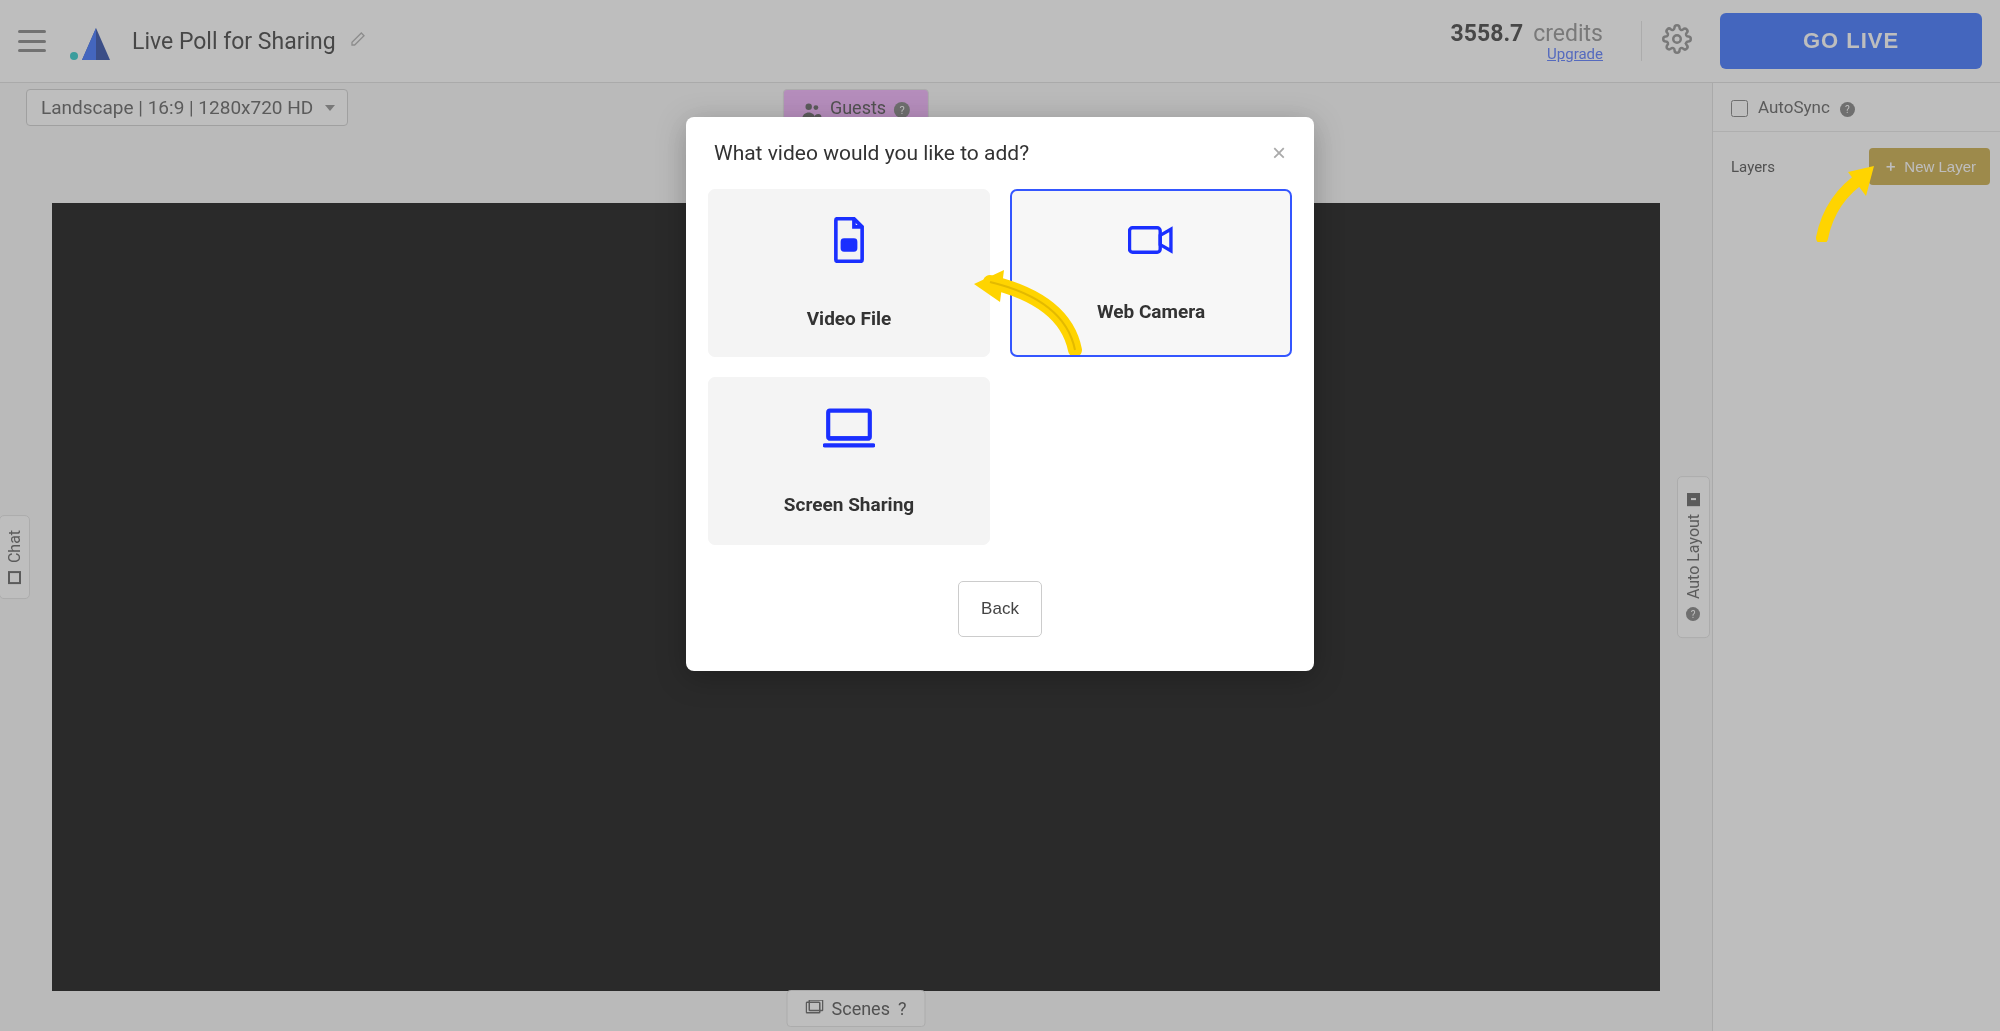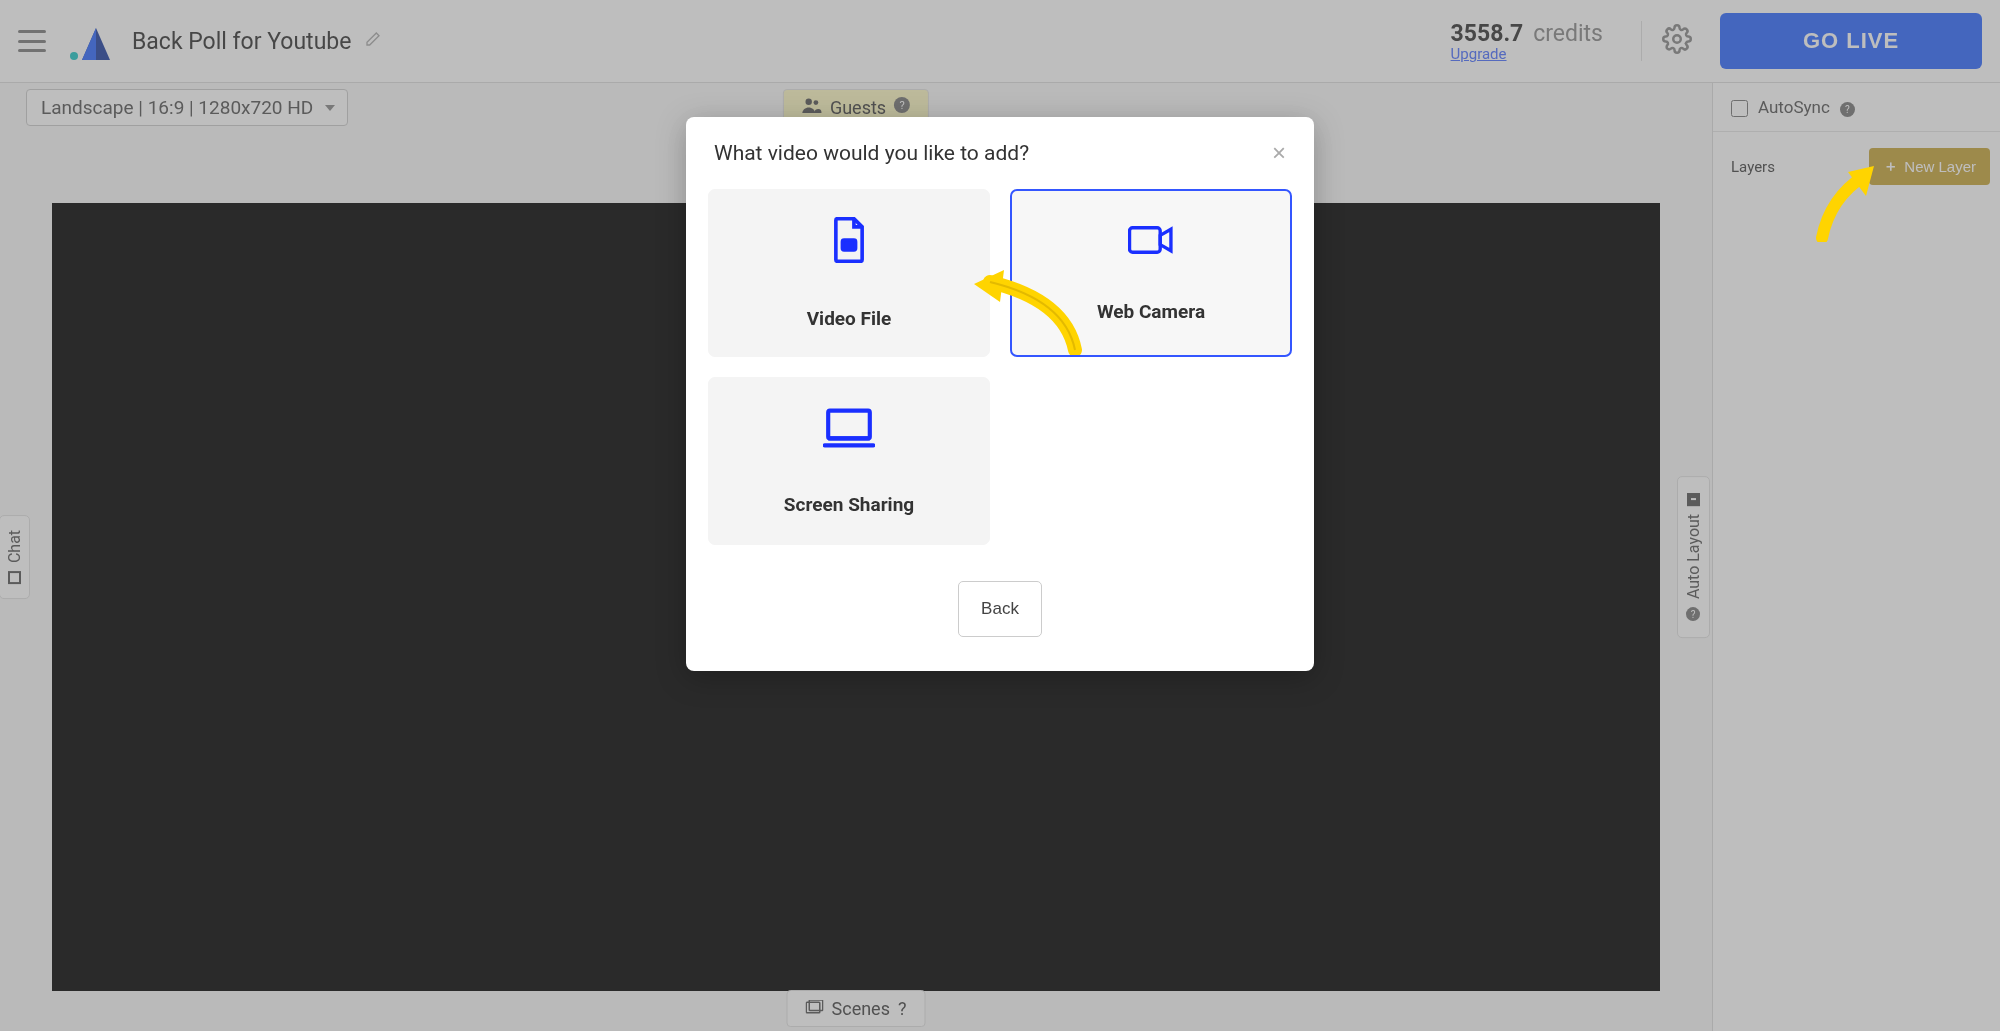--- a/index.html
+++ b/index.html
@@ -9,31 +9,31 @@
   .header { height: 83px; background: #fff; border-bottom: 1px solid #dcdcdc; display: flex; align-items: center; padding: 0 18px; }
   .hamburger { width: 28px; height: 22px; display: flex; flex-direction: column; justify-content: space-between; cursor: pointer; margin-right: 20px; }
   .hamburger span { display: block; height: 3px; background: #7d7d7d; border-radius: 2px; }
   .logo { width: 50px; height: 42px; margin-right: 16px; }
   .title { font-size: 23px; font-weight: 400; color: #333; }
   .edit-pencil { margin-left: 14px; color: #aaa; cursor: pointer; }
   .header-spacer { flex: 1; }
   .credits-block { text-align: right; margin-right: 18px; }
   .credits-num { font-size: 23px; font-weight: 700; color: #333; }
   .credits-label { font-size: 23px; font-weight: 400; color: #888; margin-left: 6px; }
-  .upgrade-link { display: block; font-size: 15px; color: #4a6fff; text-decoration: underline; text-align: left; margin-top: -2px; }
+  .upgrade-link { display: block; font-size: 15px; color: #4a6fff; text-decoration: underline; text-align: right; margin-top: -2px; }
   .header-divider { width: 1px; height: 40px; background: #e0e0e0; margin: 0 20px; }
   .gear { color: #888; cursor: pointer; }
   .go-live { margin-left: 28px; background: #2e68ff; color: #fff; border: none; border-radius: 6px; height: 56px; width: 262px; font-size: 22px; font-weight: 800; letter-spacing: 1px; cursor: pointer; }
 
   
   .main { display: flex; height: calc(100% - 83px); position: relative; }
   .stage-area { flex: 1; position: relative; padding: 0 26px; }
   .format-dropdown { position: absolute; top: 6px; left: 26px; background: #fff; border: 1px solid #ccc; border-radius: 4px; padding: 6px 34px 6px 14px; font-size: 19px; color: #555; cursor: pointer; }
   .format-dropdown::after { content: ""; position: absolute; right: 12px; top: 50%; width: 0; height: 0; border-left: 5px solid transparent; border-right: 5px solid transparent; border-top: 6px solid #888; transform: translateY(-50%); }
-  .top-tab { position: absolute; top: 6px; left: 50%; transform: translateX(-50%); background: #fef9c3; border: 1px solid #e0e0e0; border-radius: 4px; padding: 7px 18px; font-size: 18px; color: #444; display: flex; align-items: flex-start; gap: 8px; cursor: pointer; }
+  .top-tab { position: absolute; top: 6px; left: 50%; transform: translateX(-50%); background: #f0abfc; border: 1px solid #e0e0e0; border-radius: 4px; padding: 7px 18px; font-size: 18px; color: #444; display: flex; align-items: flex-end; gap: 8px; cursor: pointer; }
   .top-tab .help { width: 16px; height: 16px; border-radius: 50%; background: #777; color: #fff; font-size: 11px; display: inline-flex; align-items: center; justify-content: center; }
   .people-icon svg { display: block; }
   .canvas { position: absolute; top: 120px; left: 52px; right: 52px; bottom: 40px; background: #000; }
   .bottom-tab { position: absolute; bottom: 4px; left: 50%; transform: translateX(-50%); background: #fff; border: 1px solid #e0e0e0; border-radius: 4px; padding: 7px 18px; font-size: 18px; color: #444; display: flex; align-items: center; gap: 8px; cursor: pointer; }
 
   
   .sidebar { width: 288px; border-left: 1px solid #dcdcdc; background: #fff; display: flex; flex-direction: column; }
   .autosync-row { padding: 14px 18px; display: flex; align-items: flex-end; gap: 10px; border-bottom: 1px solid #e6e6e6; font-size: 17px; color: #555; }
   .autosync-row input { width: 17px; height: 17px; }
   .autosync-row .help { width: 15px; height: 15px; border-radius: 50%; background: #777; color: #fff; font-size: 10px; display: inline-flex; align-items: center; justify-content: center; }
@@ -77,21 +77,21 @@
       <span></span>
       <span></span>
     </div>
   <div class="logo">
     <svg viewBox="0 0 50 42" width="50" height="42">
       <circle cx="8" cy="36" r="4" fill="#1ec6c6"></circle>
       <path d="M16 40 L30 8 L44 40 Z" fill="#1e3fa0"></path>
       <path d="M16 40 L30 8 L30 40 Z" fill="#2e68ff"></path>
     </svg>
   </div>
-  <div class="title">Back Poll for Youtube</div>
+  <div class="title">Live Poll for Sharing</div>
   <span class="edit-pencil">
     <svg width="16" height="16" viewBox="0 0 24 24" fill="none" stroke="currentColor" stroke-width="2">
         <path d="M17 3l4 4L7 21H3v-4L17 3z"></path>
       </svg>
   </span>
   <div class="header-spacer"></div>
   <div class="credits-block">
     <div>
       <span class="credits-num">3558.7</span>
       <span class="credits-label">credits</span>

